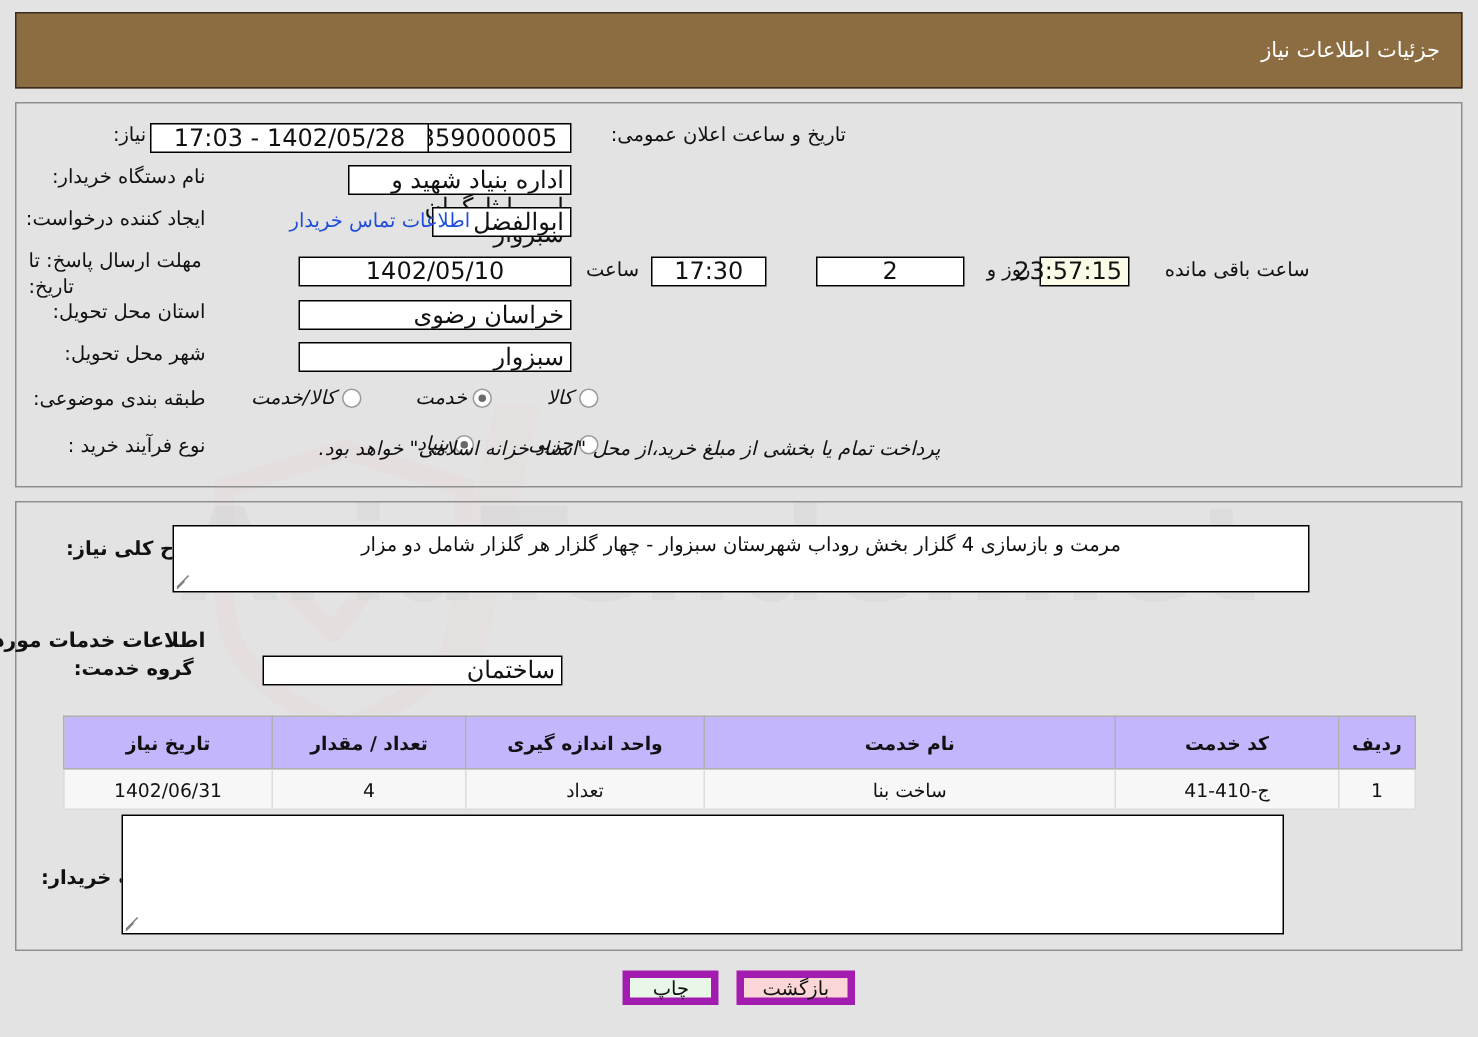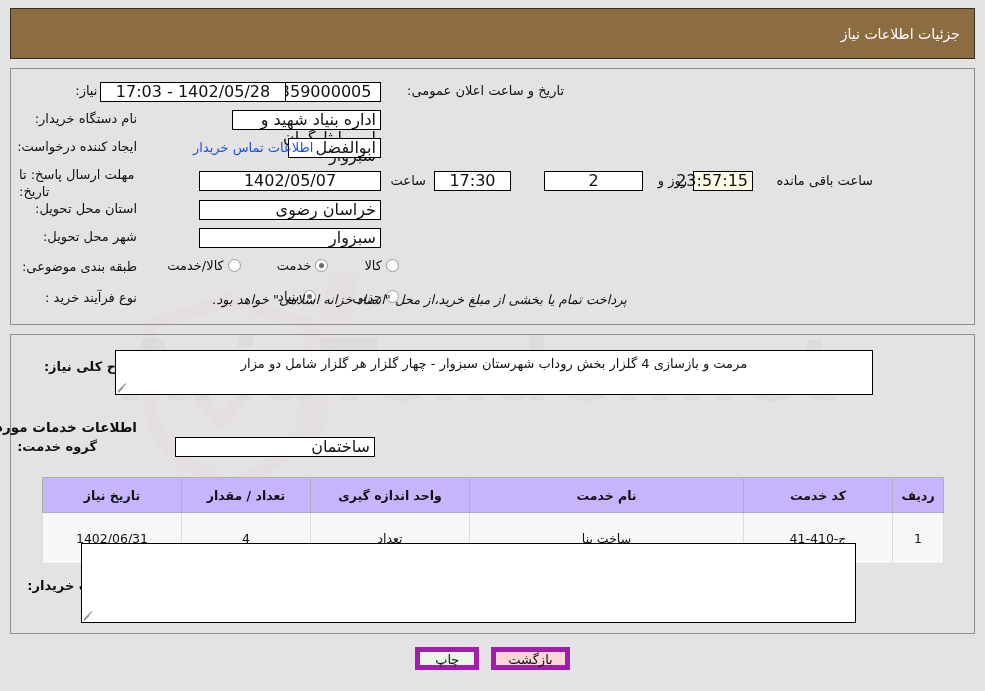--- a/index.html
+++ b/index.html
@@ -89,21 +89,21 @@
   .inp.cream  { background: #fbfbe8; text-align: center; }
 
   .link {
     color: #1f4fd8;
     font-size: 13px;
     text-decoration: none;
     cursor: pointer;
   }
 
   
-  .radio-grp { display: flex; align-items: center; gap: 4px; }
+  .radio-grp { display: flex; align-items: center; gap: 4px; font-style: italic; }
   .rdo {
     width: 13px; height: 13px;
     border-radius: 50%;
     border: 1px solid #9a9a9a;
     background: #fdfdfd;
     box-sizing: border-box;
     display: inline-block;
     position: relative;
     flex: 0 0 auto;
   }
@@ -175,21 +175,21 @@
     height: 26px;
     padding: 4px 4px;
     text-align: center;
     white-space: nowrap;
   }
   table.grid td {
     background: #f7f7f7;
     border: 1px solid #dcdcdc;
     color: #111;
     height: 26px;
-    padding: 12px 4px;
+    padding: 0 4px;
     text-align: center;
     white-space: nowrap;
   }
 
   
   .btnbar {
     position: absolute;
     left: 0; top: 647px;
     width: 985px;
     display: flex;
@@ -248,21 +248,21 @@
 
 <div class="frow" style="right:848px; top:139px;">
   <span class="lbl">ایجاد کننده درخواست:</span>
 </div>
 <div class="inp rt" style="position:absolute; right:604px; top:138px; left:288px; z-index:3; overflow:hidden;">ابوالفضل قلعه نوئی متصدی خدمات عمومی اداره بنیاد شهید و امور ایثارگران سبز</div>
 <a class="link" style="position:absolute; left:193px; top:140px; z-index:4;">اطلاعات تماس خریدار</a>
 
 <div class="frow" style="right:848px; top:166px; max-width:118px; white-space:normal; line-height:17px; display:block; text-align:left;">
   <span class="lbl">مهلت ارسال پاسخ: تا تاریخ:</span>
 </div>
-<div class="inp center" style="position:absolute; right:604px; top:171px; width:182px; z-index:3;">1402/05/07</div>
+<div class="inp center" style="position:absolute; right:604px; top:171px; width:182px; z-index:3;">1402/05/10</div>
 <span class="lbl" style="position:absolute; right:559px; top:173px; z-index:3;">ساعت</span>
 <div class="inp center" style="position:absolute; right:474px; top:171px; width:77px; z-index:3;">17:30</div>
 <div class="inp center" style="position:absolute; right:342px; top:171px; width:99px; z-index:3;">2</div>
 <span class="lbl" style="position:absolute; right:298px; top:173px; z-index:3;">روز و</span>
 <div class="inp cream" style="position:absolute; right:232px; top:171px; width:60px; z-index:3;">23:57:15</div>
 <span class="lbl" style="position:absolute; right:112px; top:173px; z-index:3;">ساعت باقی مانده</span>
 
 <div class="frow" style="right:848px; top:201px;">
   <span class="lbl">استان محل تحویل:</span>
 </div>
@@ -313,21 +313,21 @@
 <div class="ta" style="right:112px; left:115px; top:350px; height:45px; position:absolute;">
   <span>مرمت و بازسازی 4 گلزار بخش روداب شهرستان سبزوار - چهار گلزار هر گلزار شامل دو مزار</span>
   <span class="grip">
     <i style="width:11px; left:0px; top:10px; transform:rotate(-45deg);"></i>
     <i style="width:7px; left:0px; top:11px; transform:rotate(-45deg);"></i>
   </span>
 </div>
 
 <div class="sect-h" style="right:848px; top:419px;">اطلاعات خدمات مورد نیاز</div>
 
-<span class="lbl b" style="position:absolute; right:888px; top:439px; z-index:3;">گروه خدمت:</span>
+<span class="lbl b" style="position:absolute; right:856px; top:439px; z-index:3;">گروه خدمت:</span>
 <div class="inp rt" style="position:absolute; right:610px; top:437px; left:175px; z-index:3;">ساختمان</div>
 
 <div class="tbl-wrap">
   <table class="grid">
     <thead>
       <tr>
         <th style="width:42px">ردیف</th>
         <th style="width:140px">کد خدمت</th>
         <th>نام خدمت</th>
         <th style="width:150px">واحد اندازه گیری</th>

